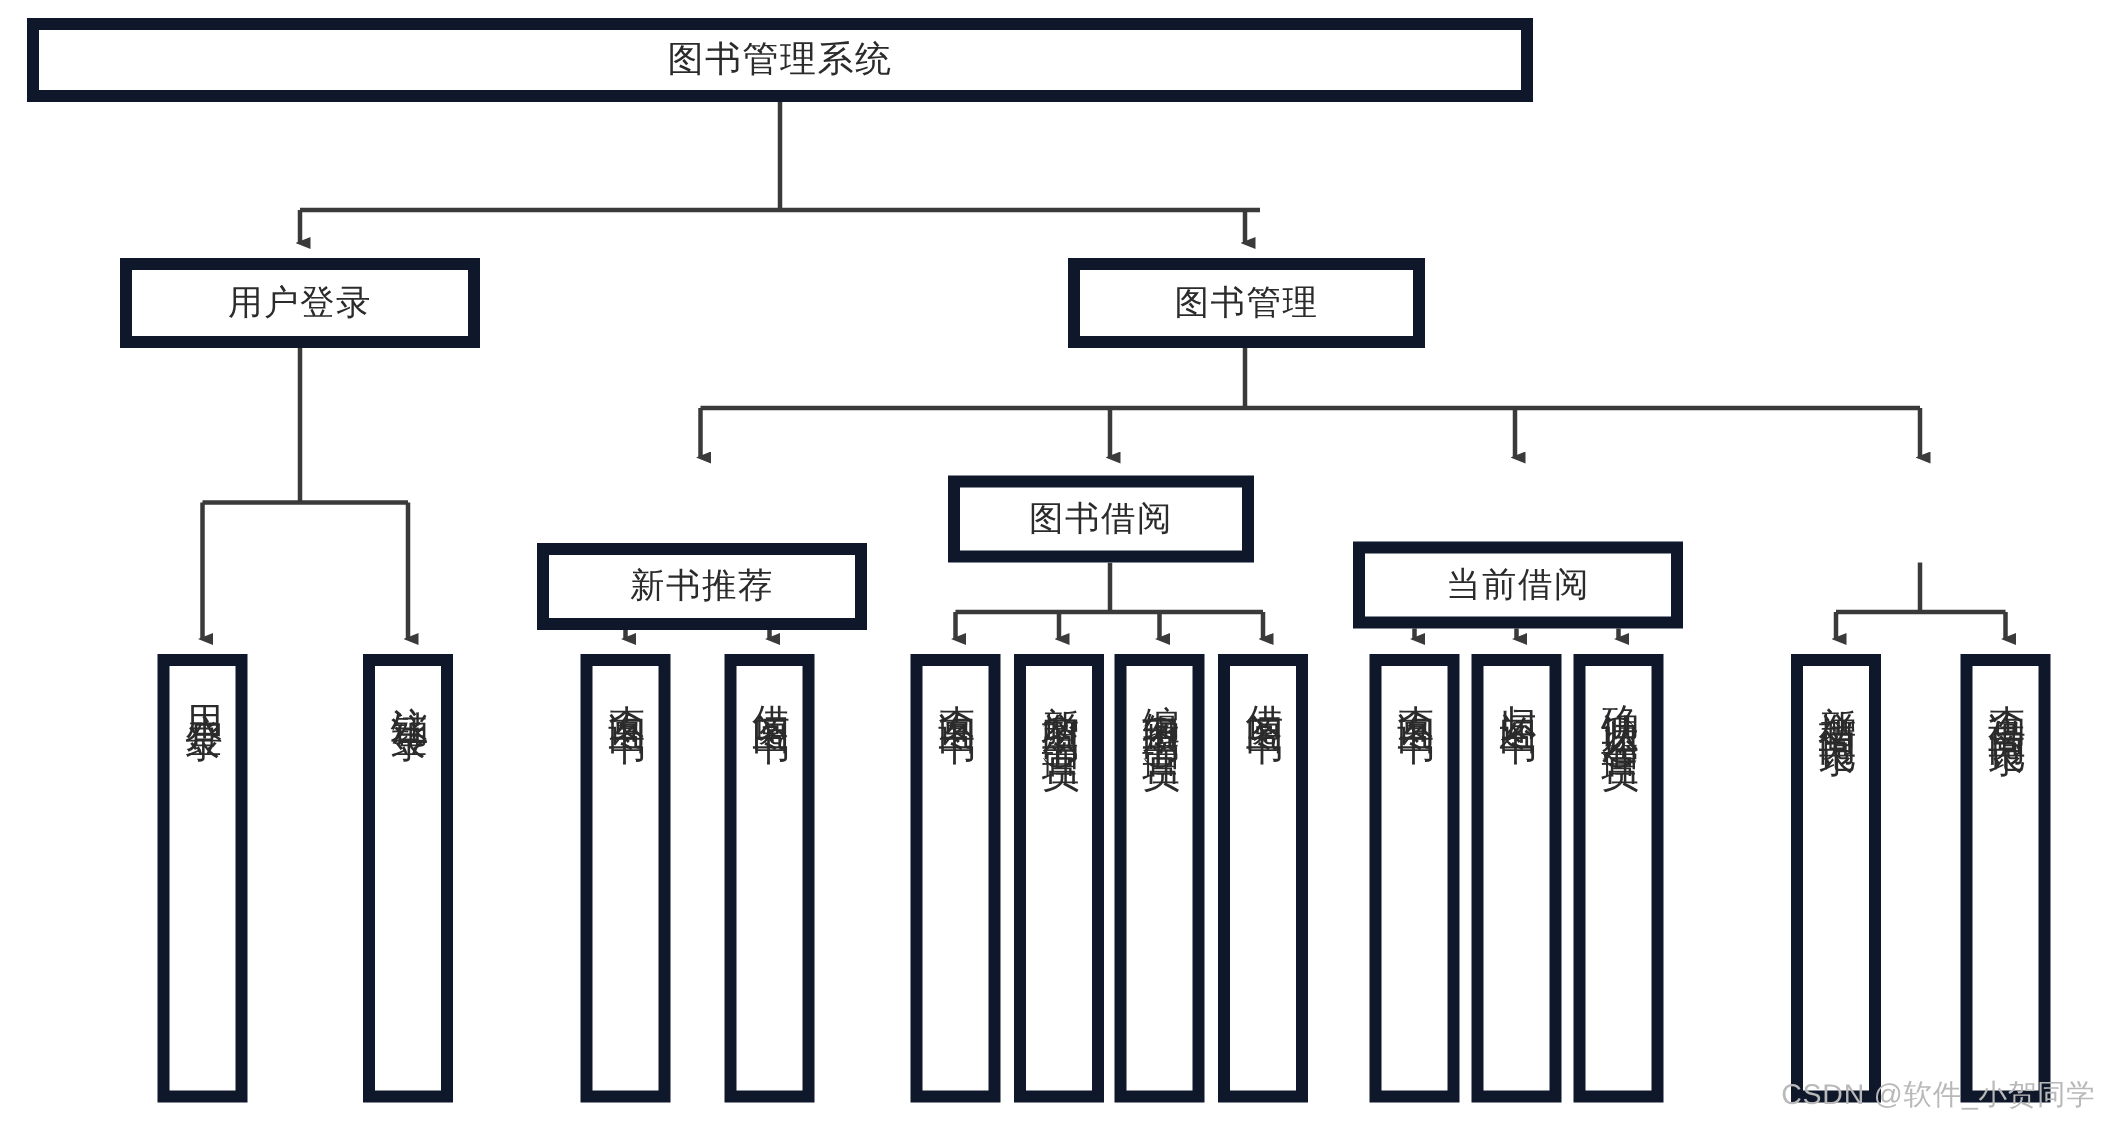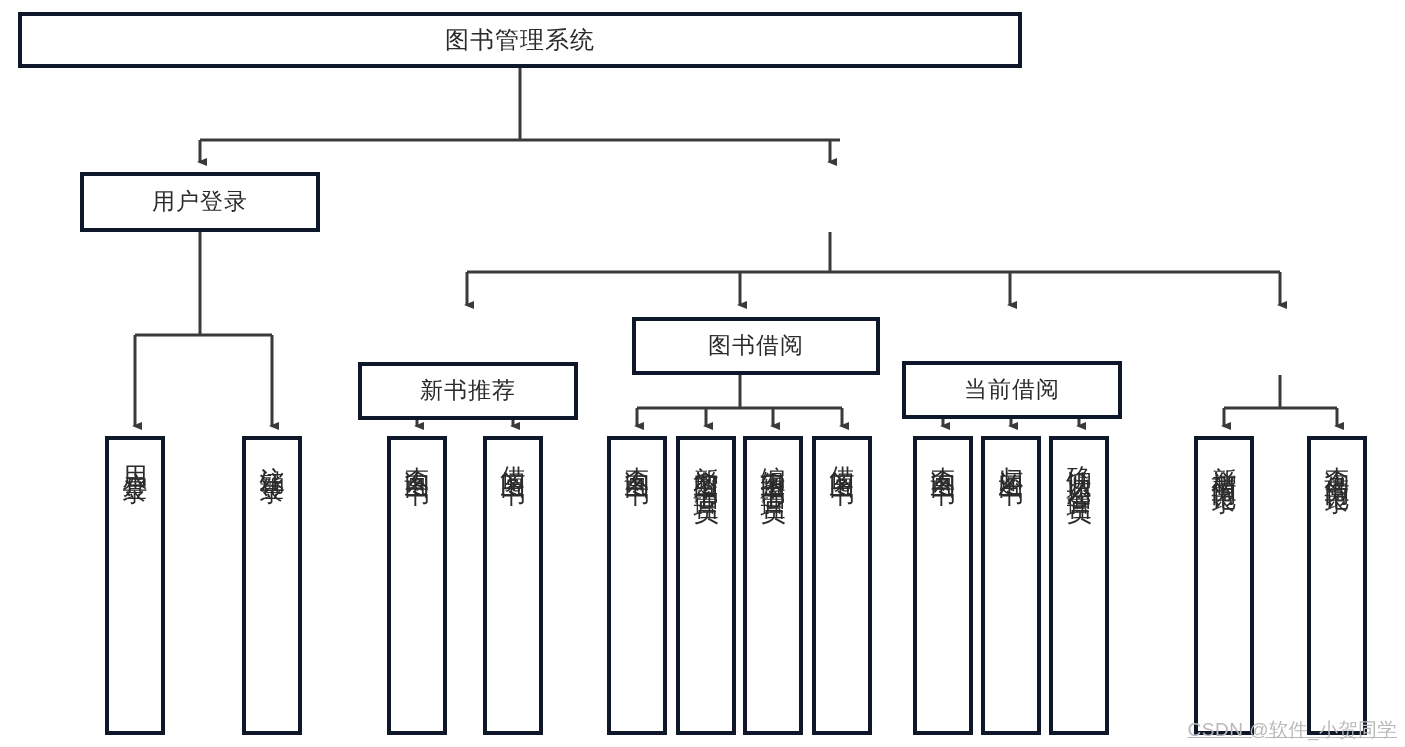--- a/index.html
+++ b/index.html
@@ -10,21 +10,21 @@
     overflow:hidden;
     position:relative;
   }
   #diagram-root{position:absolute;left:0;top:0;width:1405px;height:747px;}
   svg#edges{position:absolute;left:0;top:0;width:1405px;height:747px;pointer-events:none;}
 
   .node{
     position:absolute;
     box-sizing:border-box;
     background:#ffffff;
-    border:4px solid #0f172a;
+    border:8px solid #0f172a;
     display:flex;
     align-items:center;
     justify-content:center;
     color:#2b2b2b;
   }
   .node .label{
     display:block;
     text-align:center;
     line-height:1.12;
     white-space:pre;
@@ -48,21 +48,20 @@
   }
 
   .watermark{
     position:absolute;
     right:8px;
     bottom:4px;
     font-size:19px;
     color:#b9b9b9;
     white-space:nowrap;
     letter-spacing:0.5px;
-    text-decoration:underline;
   }
 </style>
 </head>
 <body>
 
 <div id="diagram-root">
 
   <svg id="edges" viewBox="0 0 1405 747">
     <defs>
       <marker id="arrow" markerWidth="10" markerHeight="10" refX="4" refY="7" orient="auto" markerUnits="userSpaceOnUse">
@@ -113,25 +112,28 @@
     </g>
   </svg>
 
   <div class="node h root" style="left:18px;top:12px;width:1004px;height:56px;">
     <span class="label">图书管理系统</span>
   </div>
 
   <div class="node h" style="left:80px;top:172px;width:240px;height:60px;">
     <span class="label">用户登录</span>
   </div>
+  <div class="node h" style="left:712px;top:172px;width:238px;height:60px;">
+    <span class="label">图书管理</span>
+  </div>
 
   <div class="node h" style="left:358px;top:317px;width:220px;height:58px;margin-top:45px;">
     <span class="label">新书推荐</span>
   </div>
-  <div class="node h" style="left:632px;top:317px;width:248px;height:58px;">
+  <div class="node h" style="left:632px;top:317px;width:204px;height:58px;">
     <span class="label">图书借阅</span>
   </div>
   <div class="node h" style="left:902px;top:317px;width:220px;height:58px;margin-top:44px;">
     <span class="label">当前借阅</span>
   </div>
 
   <div class="node v" style="left:105px;top:436px;width:60px;height:299px;">
     <span class="label">用户登录</span>
   </div>
   <div class="node v" style="left:242px;top:436px;width:60px;height:299px;">

